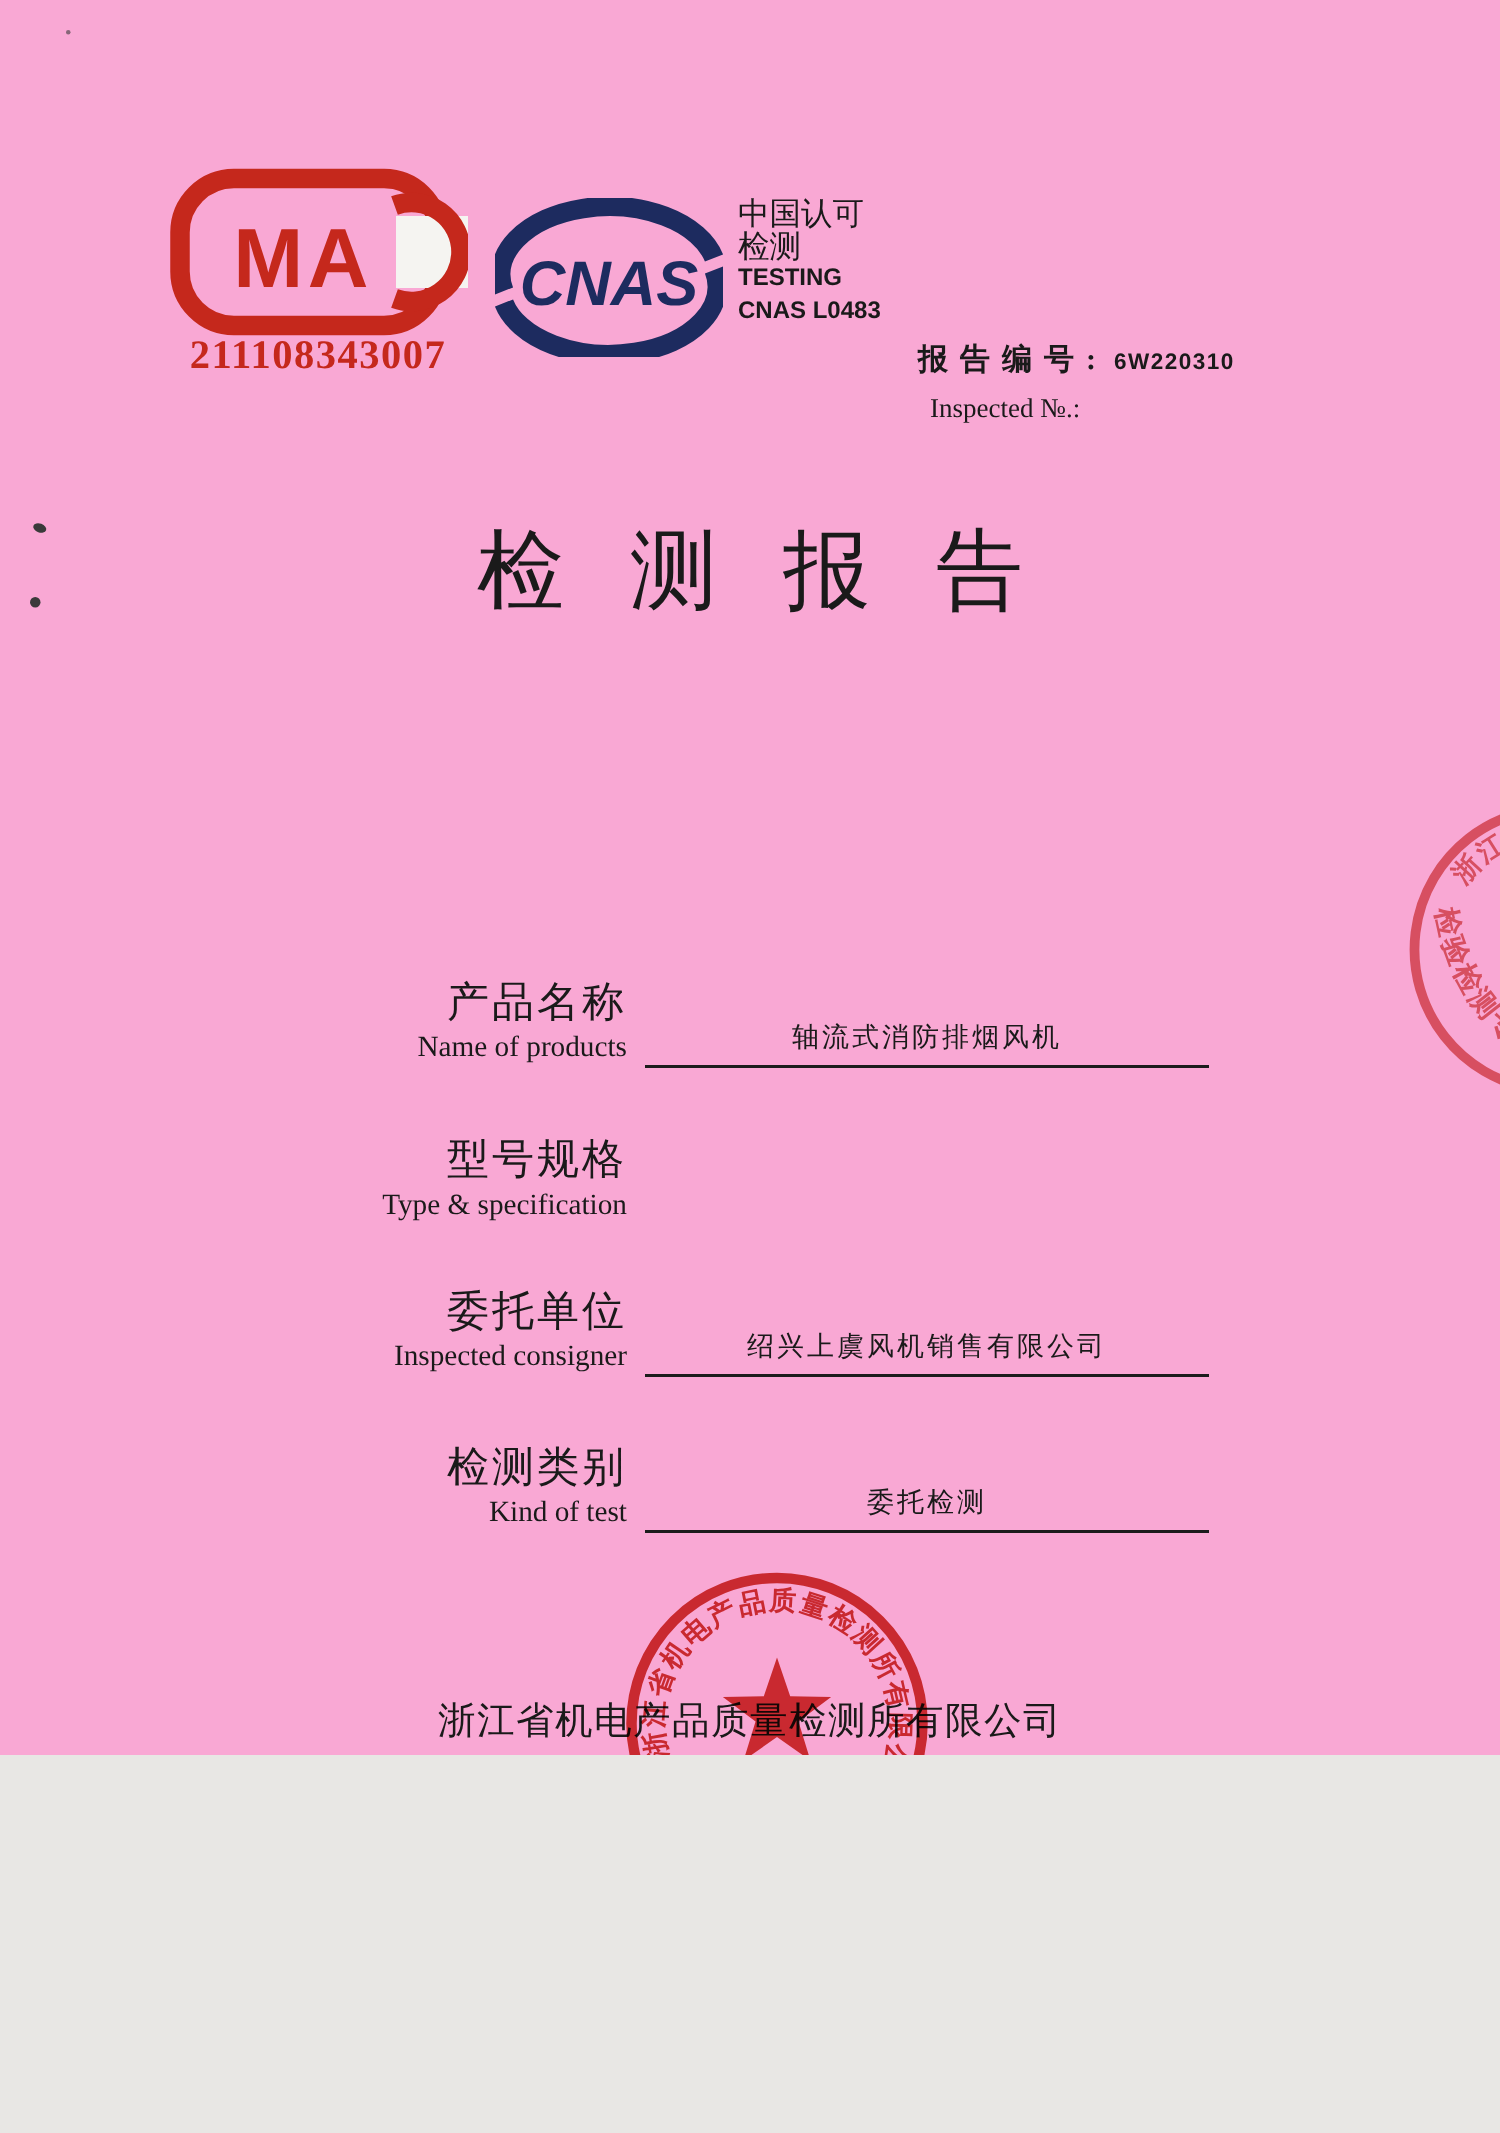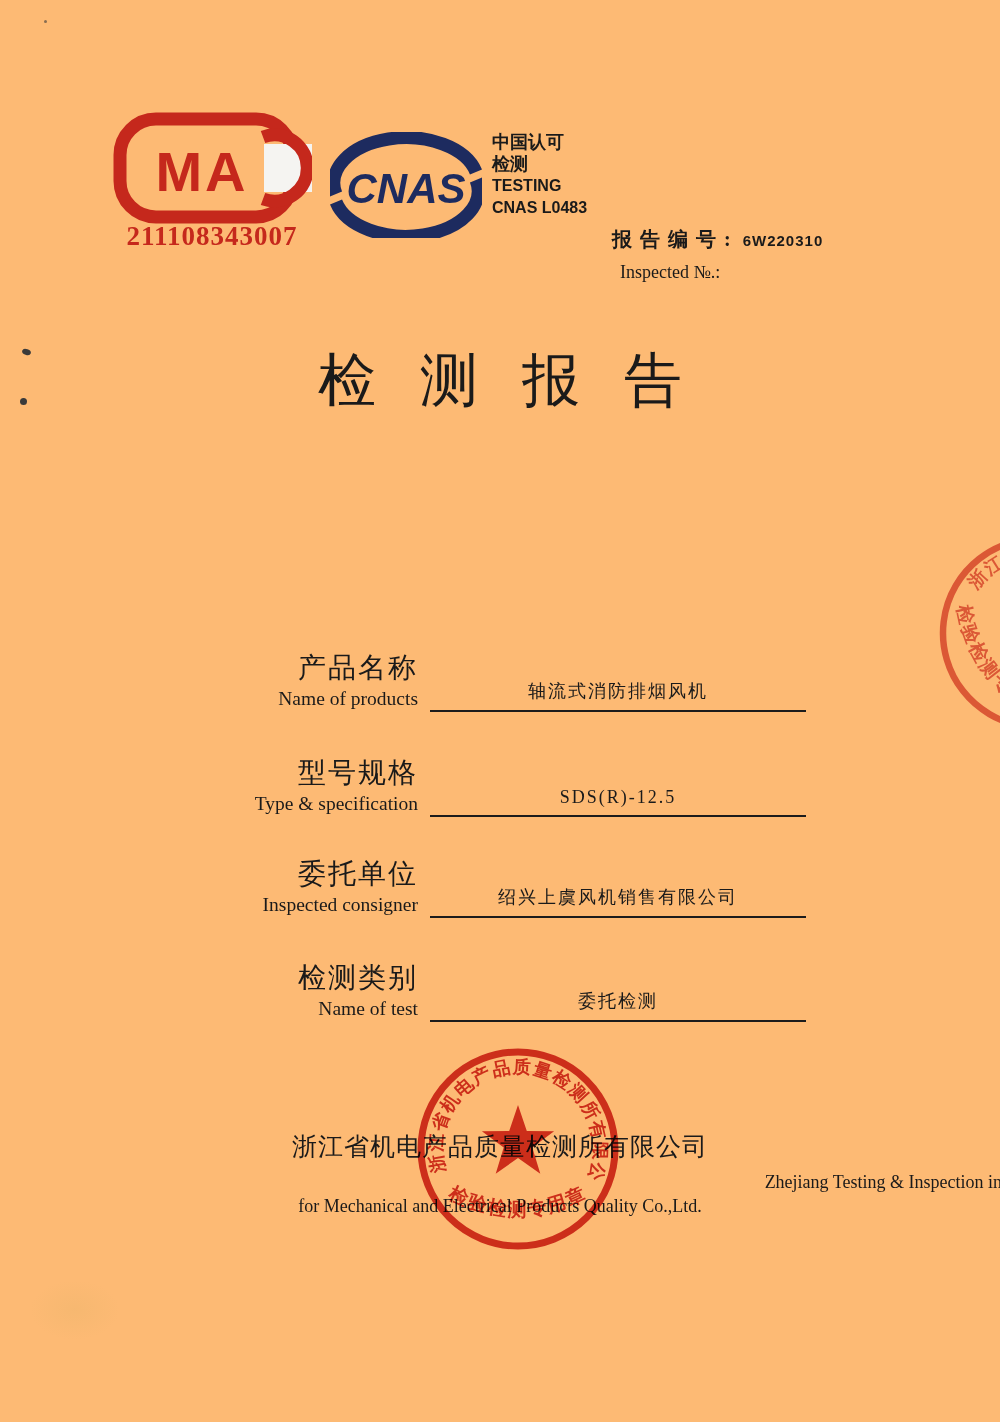--- a/index.html
+++ b/index.html
@@ -1,30 +1,30 @@
 <!DOCTYPE html>
 <html><head>
 <meta charset="utf-8">
 <style>
   html,body{margin:0;padding:0;background:#e8e7e4;}
   #page{
-    position:relative;width:1000px;height:1422px;overflow:hidden;
-    background:#fdba74;
+    position:relative;width:1000px;height:1170px;overflow:hidden;
+    background:#f9a8d4;
     font-family:"Liberation Serif","DejaVu Serif",serif;
     color:#1a1a1a;
   }
   .abs{position:absolute;}
   
   #cma-number{
     left:112px;top:221px;width:200px;text-align:center;
     font-family:Liberation Serif, serif;
     font-weight:bold;font-size:27px;letter-spacing:1px;color:#c5281c;
   }
   #cnas-caption{left:492px;top:131px;line-height:22px;}
-  #cnas-caption .zh{font-weight:bold;font-size:18px;}
+  #cnas-caption .zh{font-weight:normal;font-size:21px;}
   #cnas-caption .en{font-family:"Liberation Sans","DejaVu Sans",sans-serif;font-weight:bold;font-size:16px;}
   #report-line{left:612px;top:226px;white-space:nowrap;}
   #report-line .lbl{font-size:20px;font-weight:bold;letter-spacing:8px;}
   #report-line .val{font-family:"Liberation Sans","DejaVu Sans",sans-serif;font-weight:bold;font-size:15px;letter-spacing:1px;}
   #reference-line{left:620px;top:262px;font-size:18px;}
   
   #title-zh{left:0;top:342px;width:1000px;text-align:center;
     font-size:58px;letter-spacing:44px;padding-left:44px;box-sizing:border-box;font-weight:500;}
   #title-en{left:0;top:436px;width:1000px;text-align:center;font-size:35px;word-spacing:30px;}
   
@@ -97,33 +97,32 @@
       <div class="zh">产品名称</div>
       <div class="en">Name of products</div>
     </div>
     <div class="field-value">轴流式消防排烟风机</div>
   </div>
   <div class="field-row" id="row-1">
     <div class="field-labels">
       <div class="zh">型号规格</div>
       <div class="en">Type &amp; specification</div>
     </div>
-    <div class="field-value">SDS(R)-12.5</div>
   </div>
   <div class="field-row" id="row-2">
     <div class="field-labels">
       <div class="zh">委托单位</div>
       <div class="en">Inspected consigner</div>
     </div>
     <div class="field-value">绍兴上虞风机销售有限公司</div>
   </div>
   <div class="field-row" id="row-3">
     <div class="field-labels">
       <div class="zh">检测类别</div>
-      <div class="en">Name of test</div>
+      <div class="en">Kind of test</div>
     </div>
     <div class="field-value">委托检测</div>
   </div>
 
   <div class="abs" id="company-zh">浙江省机电产品质量检测所有限公司</div>
   <div class="abs" id="company-en1">Zhejiang Testing &amp; Inspection institute</div>
   <div class="abs" id="company-en2">for Mechanical and Electrical Products Quality Co.,Ltd.</div>
 
   <svg class="abs" id="stamp-main" width="222" height="222" viewBox="0 0 222 222">
     <g fill="#c8241e" stroke="none" opacity="0.88">

